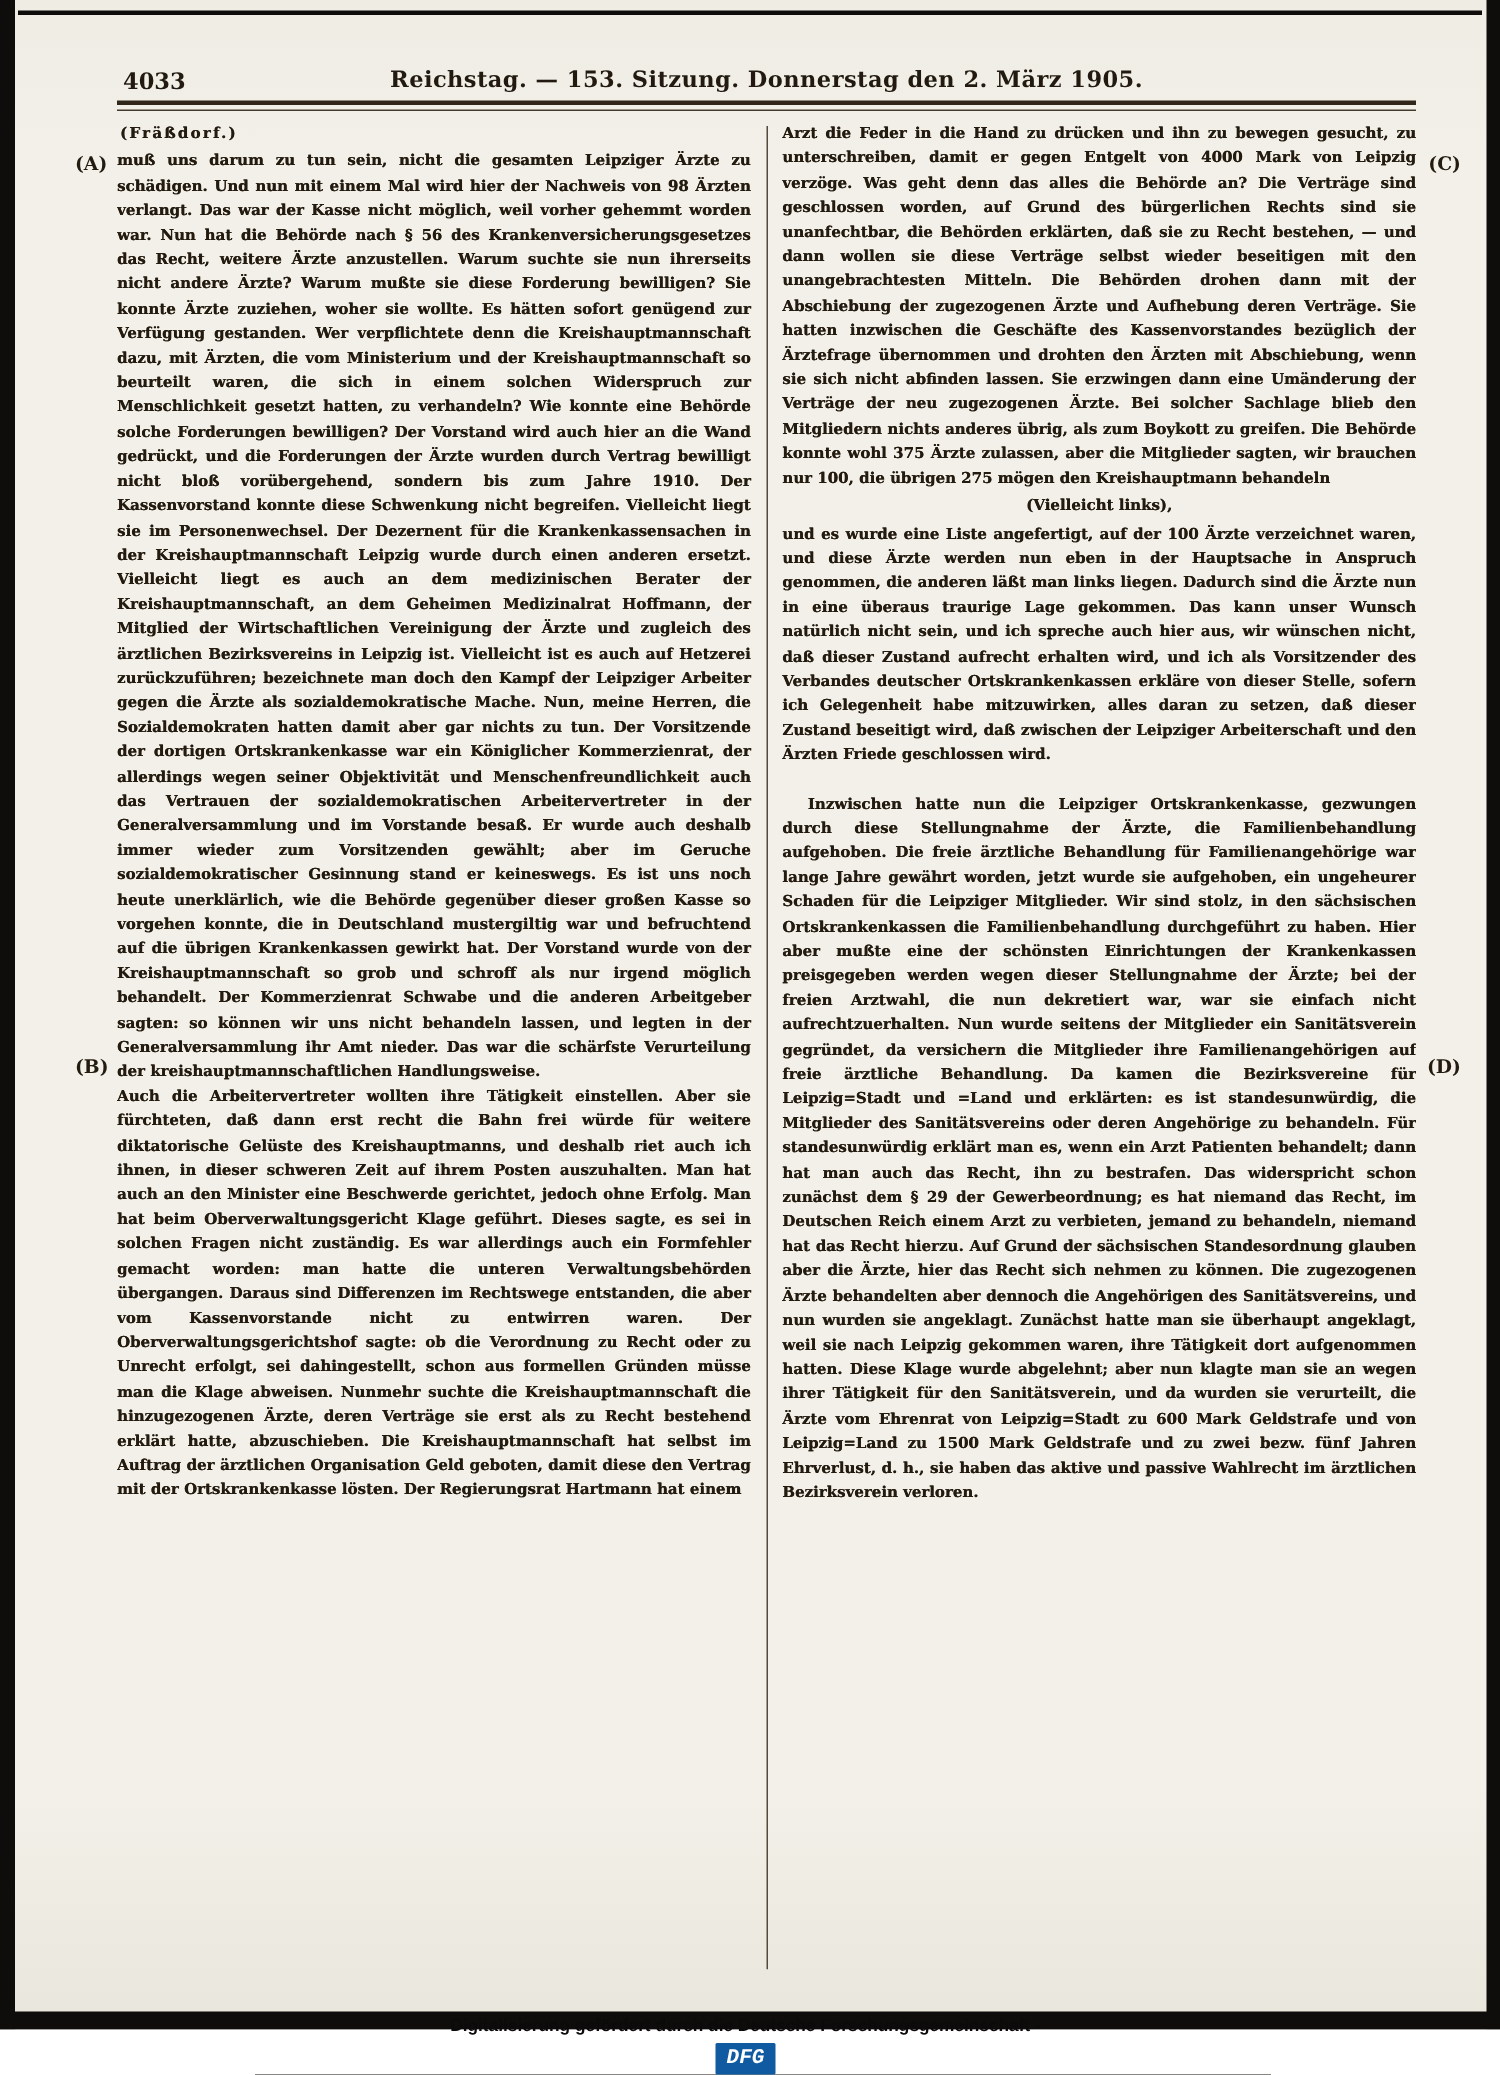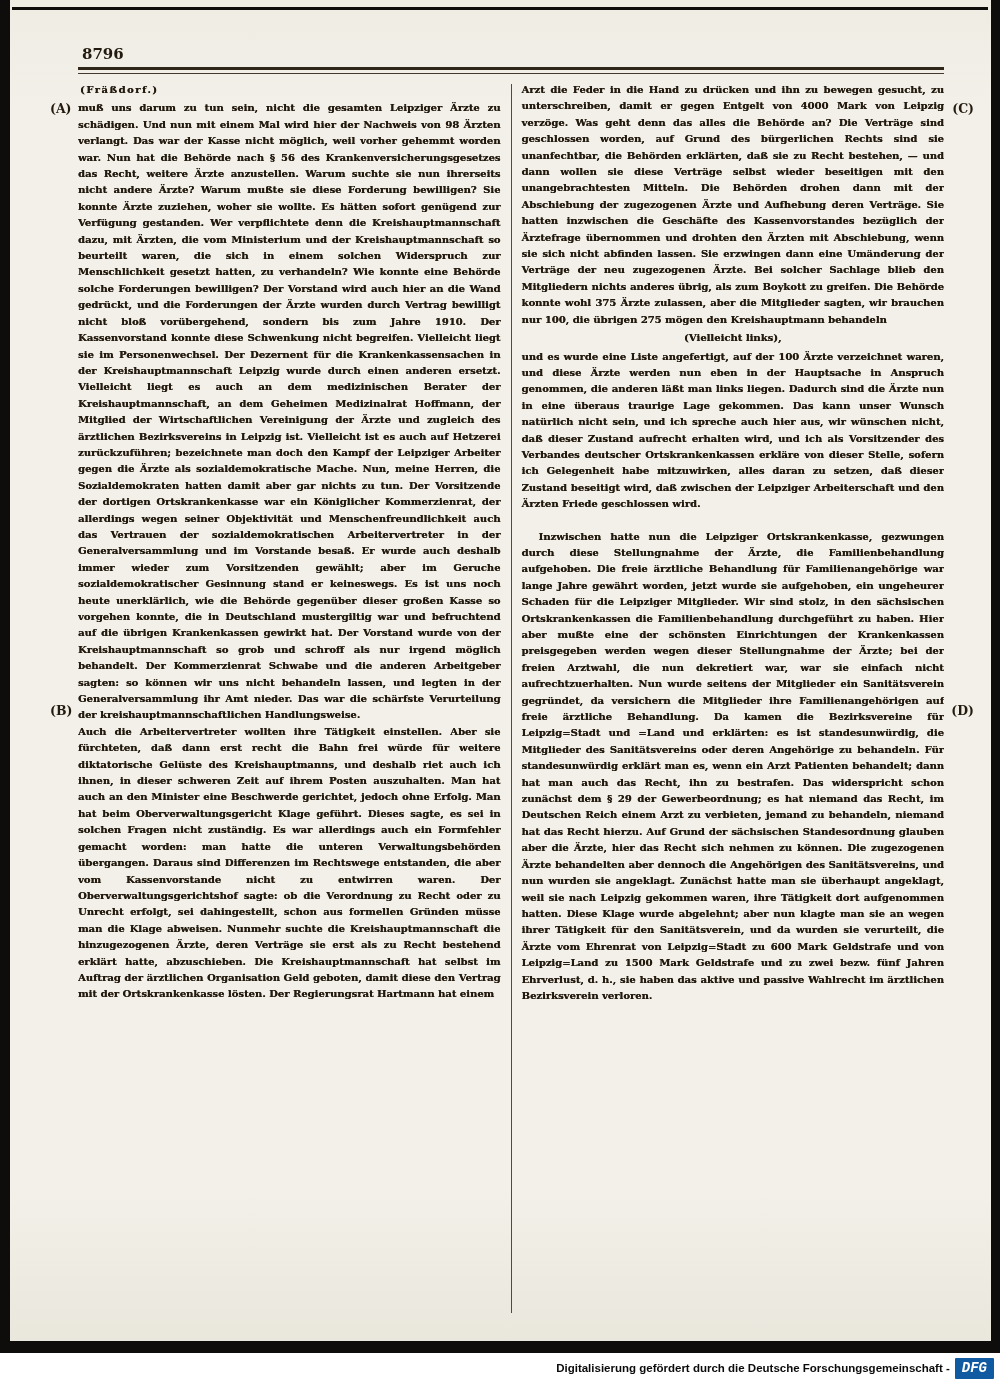--- a/index.html
+++ b/index.html
@@ -75,21 +75,21 @@
   .marker-c { right: 26px; top: 101px; }
   .marker-d { right: 26px; top: 703px; }
 
   
   .footer {
     position: absolute; left: 0; right: 0; bottom: 0; height: 30px;
     background: #ffffff;
     display: flex; align-items: center; justify-content: flex-end;
     gap: 5px; padding-right: 6px; box-sizing: border-box;
     font-family: "Liberation Sans", sans-serif;
-    font-size: 11.5px; font-weight: bold; color: #0b0b0b;
+    font-size: 11.5px; font-weight: bold; color: #0b0b0b; flex-direction: column;
   }
   .dfg {
     background: #0f5aa0; color: #ffffff;
     font-family: Liberation Mono, monospace;
     font-style: italic; font-weight: bold;
     font-size: 14px; line-height: 1;
     padding: 3px 7px 4px 7px; border-radius: 1px;
   }
 </style>
 </head>
@@ -98,21 +98,22 @@
 <div class="page">
 
   <div class="paper">
 
     <div class="edge edge-left"></div>
     <div class="edge edge-right"></div>
     <div class="edge edge-top"></div>
     <div class="edge edge-bottom"></div>
 
     <div class="running-head">
-      <span class="pagenum">8796</span>
+      <span class="pagenum">4033</span>
+      <span class="head-title">Reichstag. — 153. Sitzung. Donnerstag den 2. März 1905.</span>
     </div>
     <div class="double-rule"></div>
 
     <div class="textblock">
       <div class="col">
         <div class="speaker">(Fräßdorf.)</div>
         <p class="body">muß uns darum zu tun sein, nicht die gesamten Leipziger Ärzte zu schädigen. Und nun mit einem Mal wird hier der Nachweis von 98 Ärzten verlangt. Das war der Kasse nicht möglich, weil vorher gehemmt worden war. Nun hat die Behörde nach § 56 des Krankenversicherungsgesetzes das Recht, weitere Ärzte anzustellen. Warum suchte sie nun ihrerseits nicht andere Ärzte? Warum mußte sie diese Forderung bewilligen? Sie konnte Ärzte zuziehen, woher sie wollte. Es hätten sofort genügend zur Verfügung gestanden. Wer verpflichtete denn die Kreishauptmannschaft dazu, mit Ärzten, die vom Ministerium und der Kreishauptmannschaft so beurteilt waren, die sich in einem solchen Widerspruch zur Menschlichkeit gesetzt hatten, zu verhandeln? Wie konnte eine Behörde solche Forderungen bewilligen? Der Vorstand wird auch hier an die Wand gedrückt, und die Forderungen der Ärzte wurden durch Vertrag bewilligt nicht bloß vorübergehend, sondern bis zum Jahre 1910. Der Kassenvorstand konnte diese Schwenkung nicht begreifen. Vielleicht liegt sie im Personenwechsel. Der Dezernent für die Krankenkassensachen in der Kreishauptmannschaft Leipzig wurde durch einen anderen ersetzt. Vielleicht liegt es auch an dem medizinischen Berater der Kreishauptmannschaft, an dem Geheimen Medizinalrat Hoffmann, der Mitglied der Wirtschaftlichen Vereinigung der Ärzte und zugleich des ärztlichen Bezirksvereins in Leipzig ist. Vielleicht ist es auch auf Hetzerei zurückzuführen; bezeichnete man doch den Kampf der Leipziger Arbeiter gegen die Ärzte als sozialdemokratische Mache. Nun, meine Herren, die Sozialdemokraten hatten damit aber gar nichts zu tun. Der Vorsitzende der dortigen Ortskrankenkasse war ein Königlicher Kommerzienrat, der allerdings wegen seiner Objektivität und Menschenfreundlichkeit auch das Vertrauen der sozialdemokratischen Arbeitervertreter in der Generalversammlung und im Vorstande besaß. Er wurde auch deshalb immer wieder zum Vorsitzenden gewählt; aber im Geruche sozialdemokratischer Gesinnung stand er keineswegs. Es ist uns noch heute unerklärlich, wie die Behörde gegenüber dieser großen Kasse so vorgehen konnte, die in Deutschland mustergiltig war und befruchtend auf die übrigen Krankenkassen gewirkt hat. Der Vorstand wurde von der Kreishauptmannschaft so grob und schroff als nur irgend möglich behandelt. Der Kommerzienrat Schwabe und die anderen Arbeitgeber sagten: so können wir uns nicht behandeln lassen, und legten in der Generalversammlung ihr Amt nieder. Das war die schärfste Verurteilung der kreishauptmannschaftlichen Handlungsweise.</p>
         <p class="body">Auch die Arbeitervertreter wollten ihre Tätigkeit einstellen. Aber sie fürchteten, daß dann erst recht die Bahn frei würde für weitere diktatorische Gelüste des Kreishauptmanns, und deshalb riet auch ich ihnen, in dieser schweren Zeit auf ihrem Posten auszuhalten. Man hat auch an den Minister eine Beschwerde gerichtet, jedoch ohne Erfolg. Man hat beim Oberverwaltungsgericht Klage geführt. Dieses sagte, es sei in solchen Fragen nicht zuständig. Es war allerdings auch ein Formfehler gemacht worden: man hatte die unteren Verwaltungsbehörden übergangen. Daraus sind Differenzen im Rechtswege entstanden, die aber vom Kassenvorstande nicht zu entwirren waren. Der Oberverwaltungsgerichtshof sagte: ob die Verordnung zu Recht oder zu Unrecht erfolgt, sei dahingestellt, schon aus formellen Gründen müsse man die Klage abweisen. Nunmehr suchte die Kreishauptmannschaft die hinzugezogenen Ärzte, deren Verträge sie erst als zu Recht bestehend erklärt hatte, abzuschieben. Die Kreishauptmannschaft hat selbst im Auftrag der ärztlichen Organisation Geld geboten, damit diese den Vertrag mit der Ortskrankenkasse lösten. Der Regierungsrat Hartmann hat einem</p>
       </div>
 

